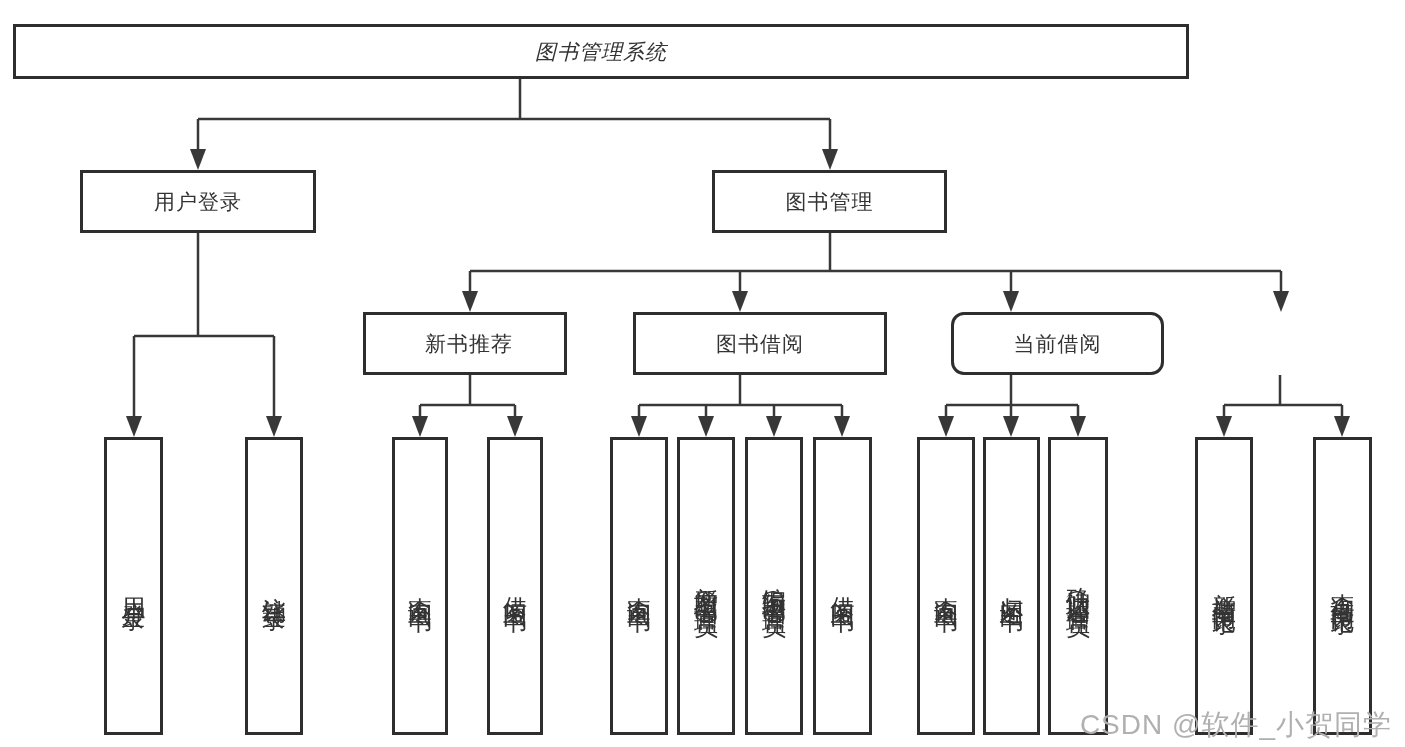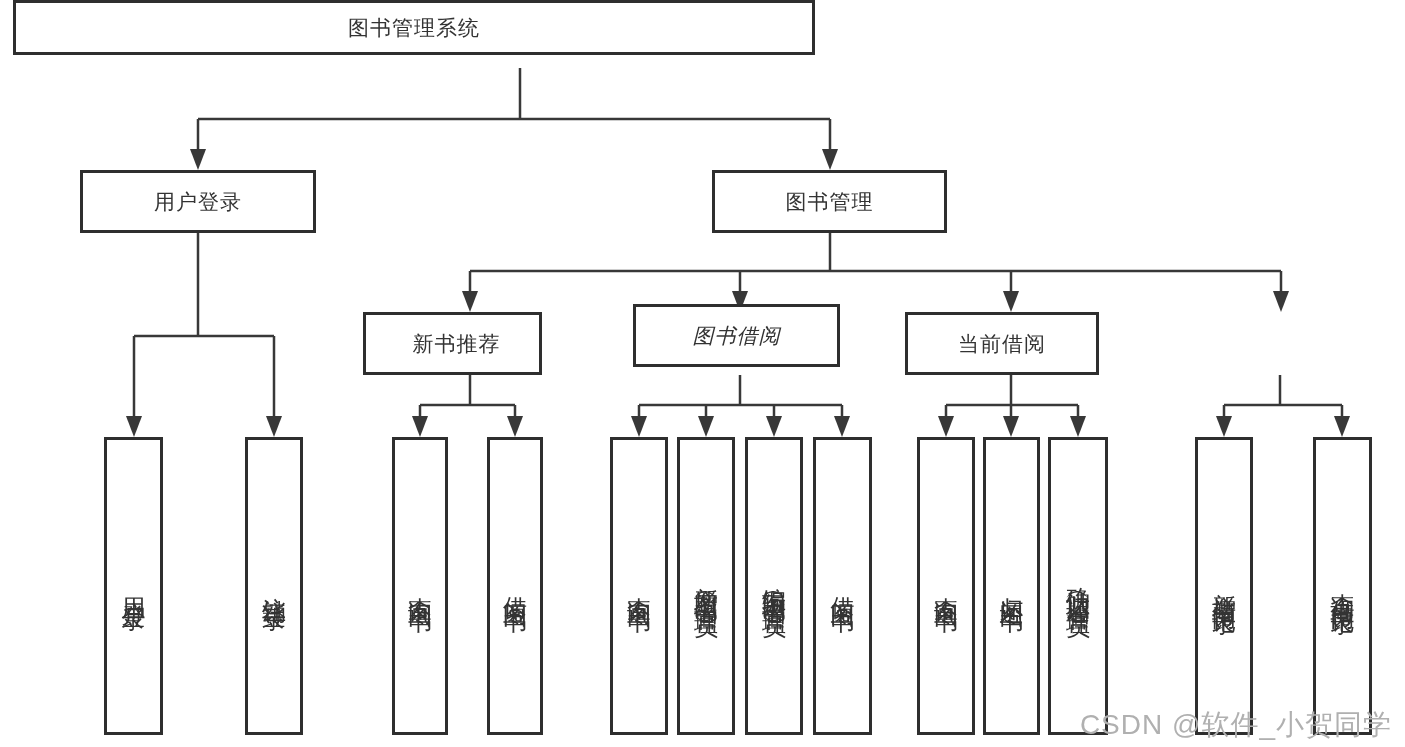--- a/index.html
+++ b/index.html
@@ -34,22 +34,22 @@
     display: flex;
     align-items: center;
     justify-content: center;
     font-size: 21px;
     letter-spacing: 1px;
     color: #333333;
     z-index: 2;
   }
   .hbox { height: 63px; }
   .root-box {
-    left: 13px; top: 0;
-    width: 802px; height: 55px;
+    left: 13px; top: 24px;
+    width: 1176px; height: 55px; font-style: italic;
   }
   .vbox {
     position: absolute;
     top: 437px;
     height: 298px;
     box-sizing: border-box;
     border: 3px solid #2e2e2e;
     background: #ffffff;
     display: flex;
     align-items: center;
@@ -60,23 +60,23 @@
     line-height: 1;
     letter-spacing: 4px;
     color: #333333;
     z-index: 2;
     padding: 10px 0;
   }
   
   #n-user-login  { left: 80px;  top: 170px; width: 236px; }
   #n-book-mgmt   { left: 712px; top: 170px; width: 235px; }
   
-  #n-new-book    { left: 363px;  top: 312px; width: 179px; padding-left: 8px; }
-  #n-borrowing   { left: 633px;  top: 304px; width: 207px; font-style: italic; }
-  #n-current     { left: 905px;  top: 312px; width: 194px; }
+  #n-new-book    { left: 363px;  top: 312px; width: 204px; padding-left: 8px; }
+  #n-borrowing   { left: 633px;  top: 312px; width: 254px; }
+  #n-current     { left: 951px;  top: 312px; width: 213px; border-radius: 13px; }
   #n-records     { left: 1173px; top: 312px; width: 215px; }
   
   #l-ul-login    { left: 104px;  width: 59px; }
   #l-ul-logout   { left: 245px;  width: 58px; }
   #l-nb-query    { left: 392px;  width: 56px; }
   #l-nb-borrow   { left: 487px;  width: 56px; }
   #l-bb-query    { left: 610px;  width: 58px; }
   #l-bb-add      { left: 677px;  width: 58px; }
   #l-bb-edit     { left: 745px;  width: 58px; }
   #l-bb-borrow   { left: 813px;  width: 59px; }

